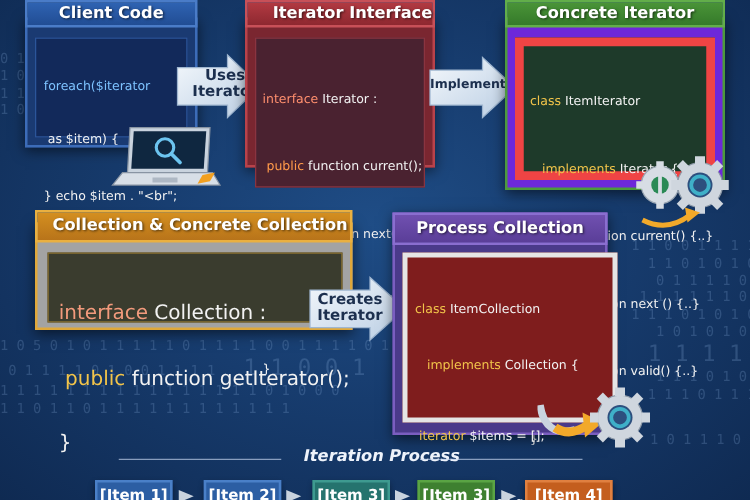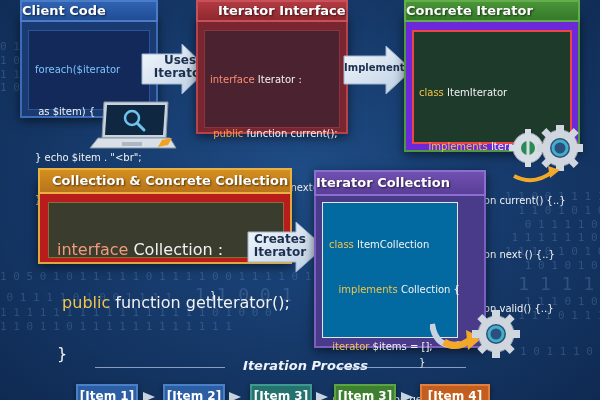--- a/index.html
+++ b/index.html
@@ -18,21 +18,21 @@
     pointer-events: none;
   }
   .panel {
     position: absolute;
     border: 2px solid;
     box-shadow: 0 3px 10px rgba(0,0,0,0.55);
   }
   .panel-header {
     position: absolute;
     left: -2px; right: -2px;
-    text-align: left;
+    text-align: center;
     font-family: "DejaVu Sans", sans-serif;
     font-weight: bold;
     color: #ffffff;
     text-shadow: 1px 1px 2px rgba(0,0,0,0.6);
     border: 2px solid;
   }
   .code {
     position: absolute;
     font-family: "DejaVu Sans", sans-serif;
     font-size: 11px;
@@ -149,21 +149,21 @@
     <polygon points="2,12 42,12 42,2 68,27 42,52 42,42 2,42" fill="url(#ag1)" stroke="#9fb6d0" stroke-width="1"></polygon>
   </svg>
   <div class="arrow-label" style="left:2px;top:12px;width:76px;font-size:12px;">
     <div>Uses</div>
     <div>Iterator</div>
   </div>
 </div>
 
 <div class="panel" style="left:196px;top:14px;width:152px;height:120px;background:#7a2630;border-color:#b8424a;">
   <div class="panel-header" style="top:-16px;height:22px;line-height:18px;font-size:13px;background:linear-gradient(#b23a42,#8e2830);border-color:#c85058;padding-left:20px;">Iterator Interface</div>
-  <div class="code" style="left:6px;top:14px;width:136px;height:98px;background:#4a2230;border:1px solid #8a3440;padding:4px 5px;font-size:10px;line-height:18px;">
+  <div class="code" style="left:6px;top:14px;width:136px;height:120px;background:#4a2230;border:1px solid #8a3440;padding:4px 5px;font-size:10px;line-height:18px;">
     <span class="ln"><span class="kw-red">interface</span> Iterator :</span>
     <span class="ln"> <span class="kw-orange">public</span> function current();</span>
     <span class="ln"> <span class="kw-orange">public</span> function next();</span>
     <span class="ln"> <span class="kw-orange">public</span> function valid();</span>
     <span class="ln">}</span>
   </div>
 </div>
 
 <div class="arrow" style="left:342px;top:44px;width:72px;height:52px;">
   <svg width="72" height="52" viewBox="0 0 72 52">
@@ -173,21 +173,21 @@
           <stop offset="1" stop-color="#b9cde3"></stop>
         </linearGradient>
       </defs>
     <polygon points="2,12 44,12 44,2 70,26 44,50 44,40 2,40" fill="url(#ag2)" stroke="#9fb6d0" stroke-width="1"></polygon>
   </svg>
   <div class="arrow-label" style="left:2px;top:19px;width:62px;font-size:10px;">Implements</div>
 </div>
 
 <div class="panel" style="left:404px;top:14px;width:176px;height:138px;background:#6d28d9;border-color:#4c9a3c;">
   <div class="panel-header" style="top:-16px;height:22px;line-height:18px;font-size:13px;background:linear-gradient(#4a9438,#357a2a);border-color:#62ae4a;">Concrete Iterator</div>
-  <div class="code" style="left:6px;top:14px;width:160px;height:114px;background:#1e3a2a;border:2px solid #ef4444;padding:16px 5px;font-size:10px;line-height:18px;">
+  <div class="code" style="left:6px;top:14px;width:160px;height:114px;background:#1e3a2a;border:7px solid #ef4444;padding:0 5px;font-size:10px;line-height:18px;">
     <span class="ln"><span class="kw-yellow">class</span> ItemIterator</span>
     <span class="ln">   <span class="kw-yellow">implements</span> Iterator {</span>
     <span class="ln"> <span class="kw-yellow">public</span> function current() {..}</span>
     <span class="ln"> <span class="kw-yellow">public</span> function next () {..}</span>
     <span class="ln"> <span class="kw-yellow">public</span> function valid() {..}</span>
     <span class="ln">}</span>
   </div>
 </div>
 
 <div style="position:absolute;left:508px;top:122px;width:80px;height:64px;">
@@ -216,21 +216,21 @@
           <rect x="-17" y="12" width="7" height="7" transform="rotate(45 -13 15)"></rect>
         </g>
       <circle r="10" fill="#2d4f7e"></circle>
       <circle r="7" fill="none" stroke="#3fb0c8" stroke-width="3"></circle>
     </g>
     <path d="M6,54 Q26,64 44,50" fill="none" stroke="#f2a92a" stroke-width="4"></path>
     <polygon points="40,44 52,48 42,56" fill="#f2a92a"></polygon>
   </svg>
 </div>
 
-<div class="panel" style="left:38px;top:178px;width:254px;height:86px;background:#b91c1c;border-color:#e0a83a;">
+<div class="panel" style="left:28px;top:178px;width:254px;height:86px;background:#a3a3a3;border-color:#e0a83a;">
   <div class="panel-header" style="top:-12px;height:26px;line-height:22px;font-size:13px;text-align:left;padding-left:12px;background:linear-gradient(#d48f20,#b8741a);border-color:#eab040;">Collection &amp; Concrete Collection</div>
   <div class="code" style="left:8px;top:22px;width:236px;height:56px;background:#3a3c2e;border:1px solid #8a7030;padding:4px 8px;font-size:16px;line-height:17px;">
     <span class="ln"><span class="kw-salmon">interface</span> Collection :</span>
     <span class="ln" style="margin-top:2px;"> <span class="kw-yellow">public</span> function getIterator();</span>
     <span class="ln">}</span>
   </div>
 </div>
 
 <div class="arrow" style="left:246px;top:220px;width:80px;height:54px;">
   <svg width="80" height="54" viewBox="0 0 80 54">
@@ -242,22 +242,22 @@
       </defs>
     <polygon points="2,12 50,12 50,2 78,27 50,52 50,42 2,42" fill="url(#ag3)" stroke="#9fb6d0" stroke-width="1"></polygon>
   </svg>
   <div class="arrow-label" style="left:6px;top:13px;width:56px;font-size:12px;">
     <div>Creates</div>
     <div>Iterator</div>
   </div>
 </div>
 
 <div class="panel" style="left:314px;top:170px;width:172px;height:178px;background:#4a3a8a;border-color:#7a5ec0;">
-  <div class="panel-header" style="top:-2px;height:26px;line-height:22px;font-size:13px;background:linear-gradient(#7050b0,#5a3e98);border-color:#8a6ed0;">Iterator Collection</div>
-  <div class="code" style="left:6px;top:30px;width:136px;height:136px;background:#0369a1;border:1px solid #e5e5e5;padding:4px 6px;font-size:10px;line-height:15px;">
+  <div class="panel-header" style="top:-2px;height:26px;line-height:22px;font-size:13px;background:linear-gradient(#7050b0,#5a3e98);border-color:#8a6ed0;">Process Collection</div>
+  <div class="code" style="left:6px;top:30px;width:172px;height:136px;background:#7f1d1d;border:4px solid #e5e5e5;padding:4px 6px;font-size:10px;line-height:15px;">
     <span class="ln"><span class="kw-yellow">class</span> ItemCollection</span>
     <span class="ln">   <span class="kw-yellow">implements</span> Collection {</span>
     <span class="ln" style="margin-top:12px;"> <span class="kw-yellow">iterator</span> $items = [];</span>
     <span class="ln" style="margin-top:8px;"> <span class="kw-yellow">public</span> function getIterator) {</span>
     
     
     
   </div>
 </div>
 

